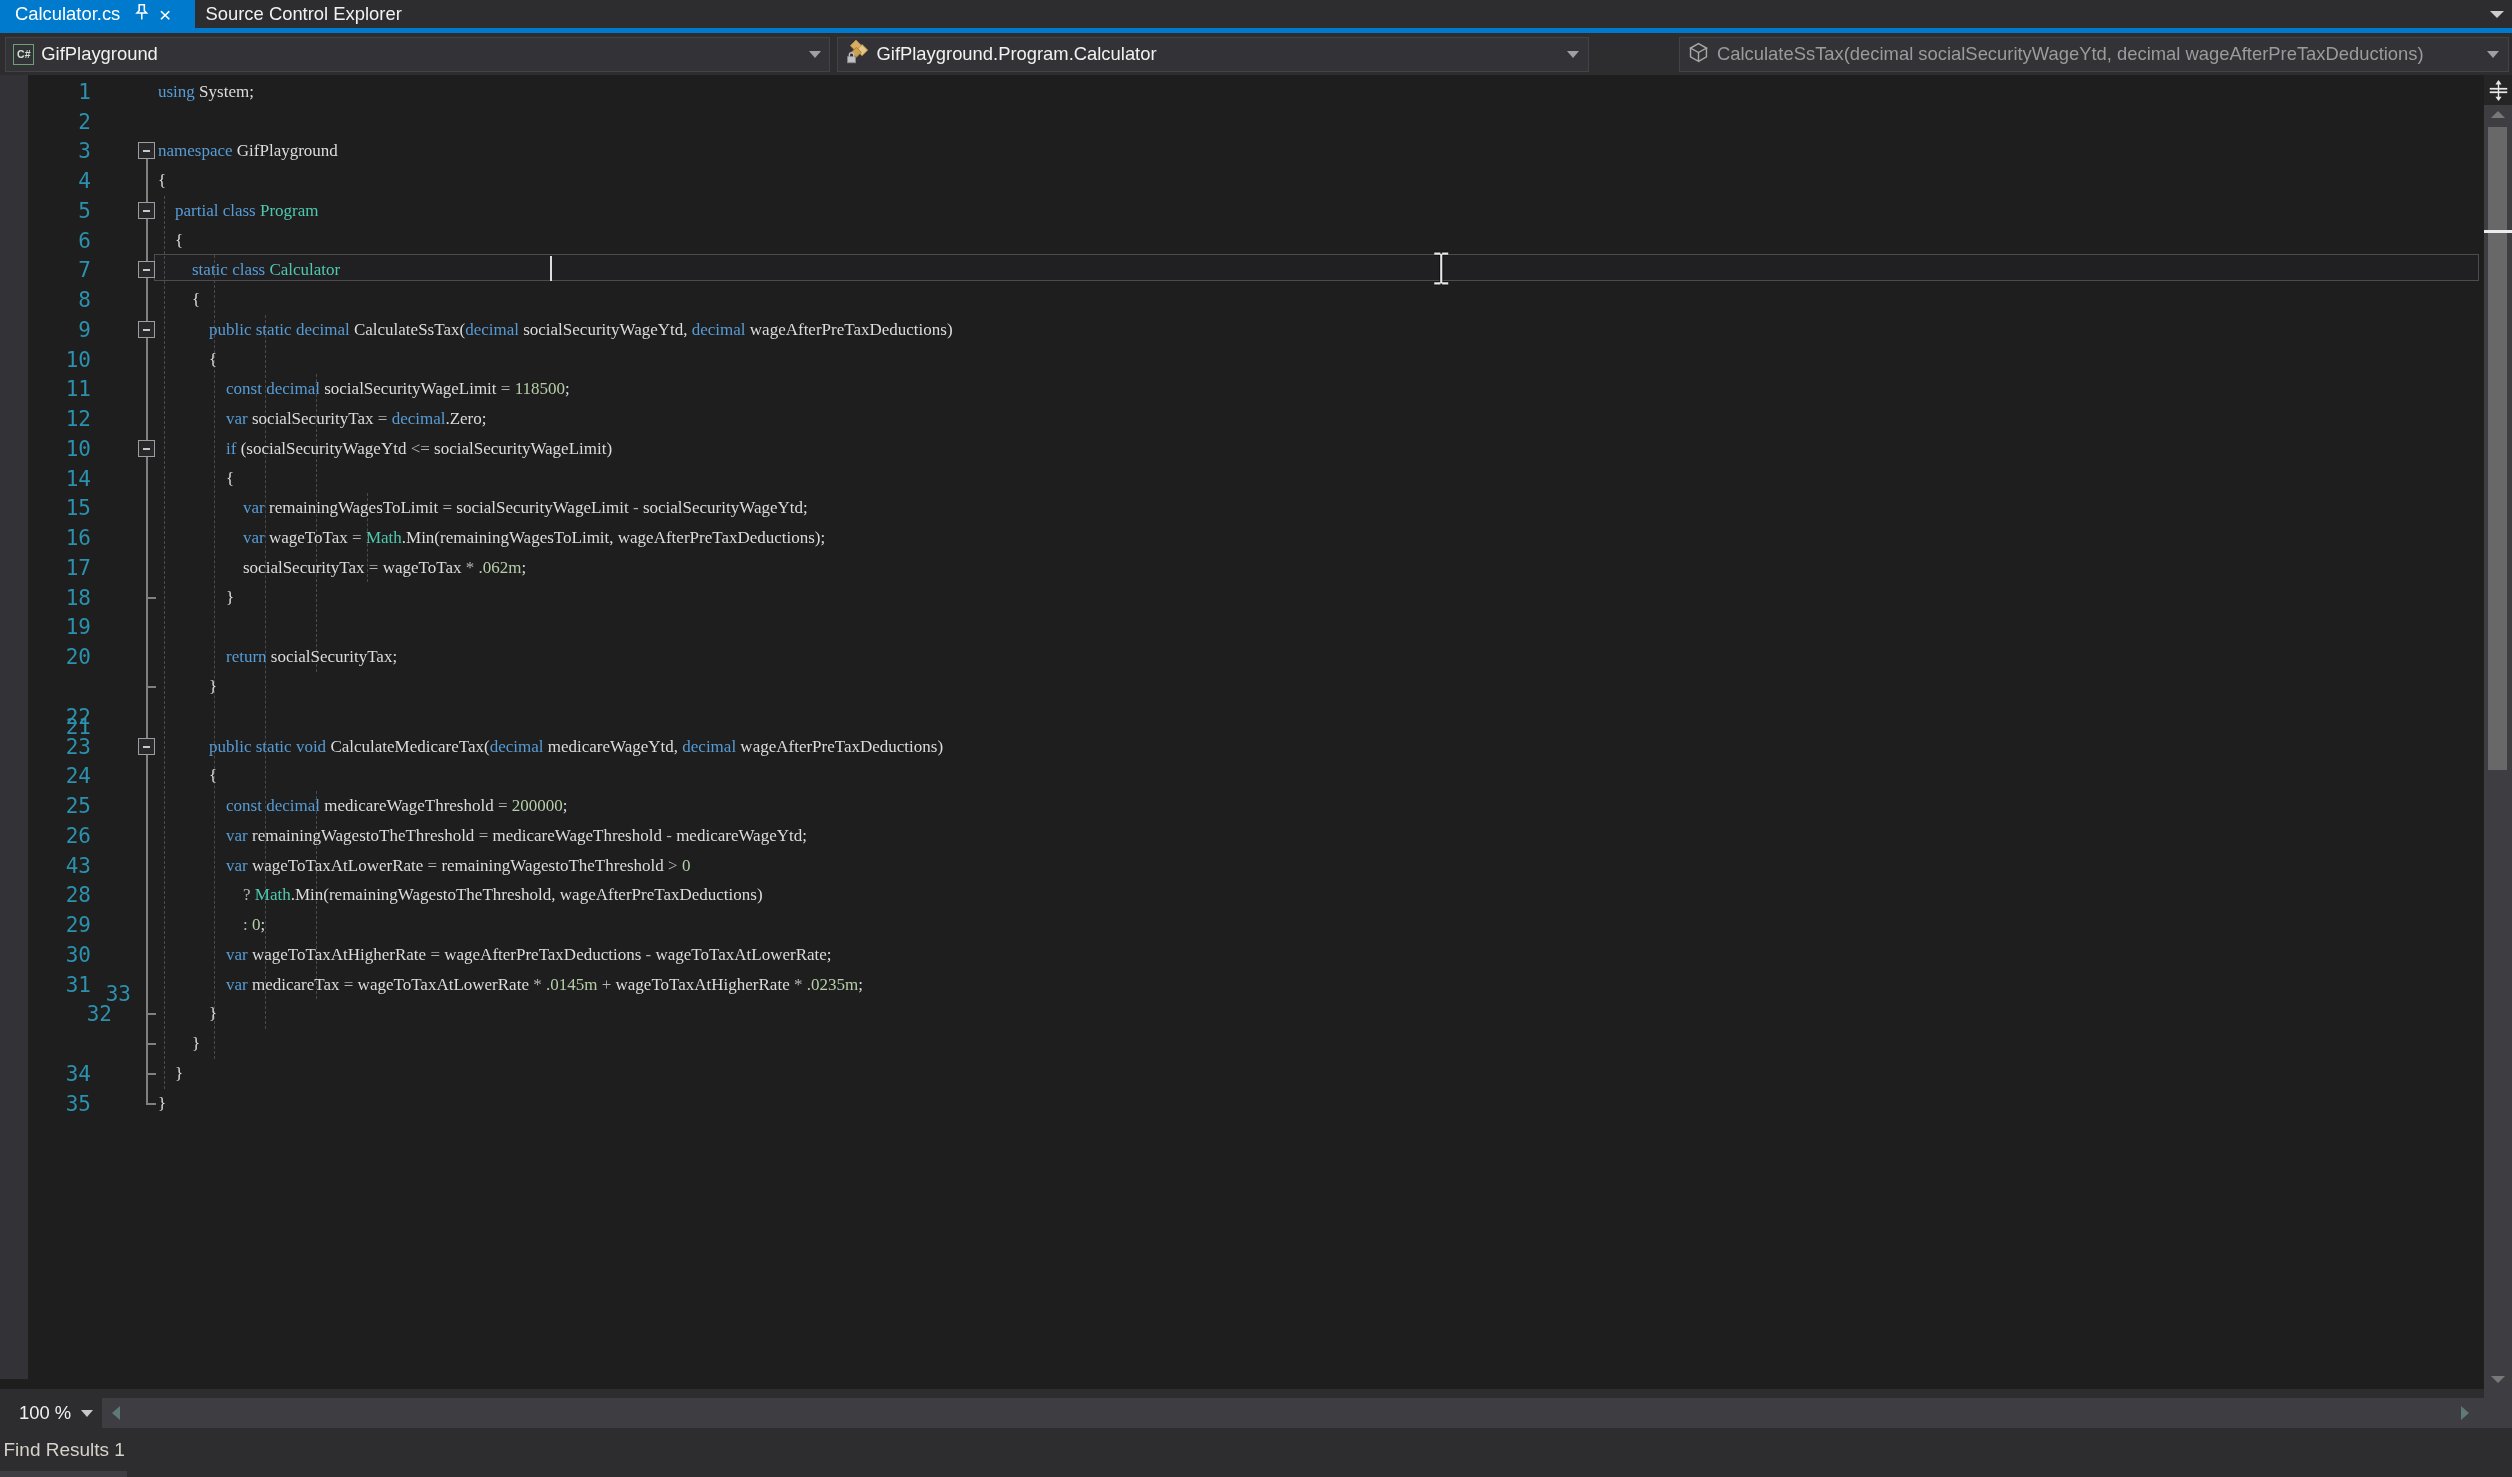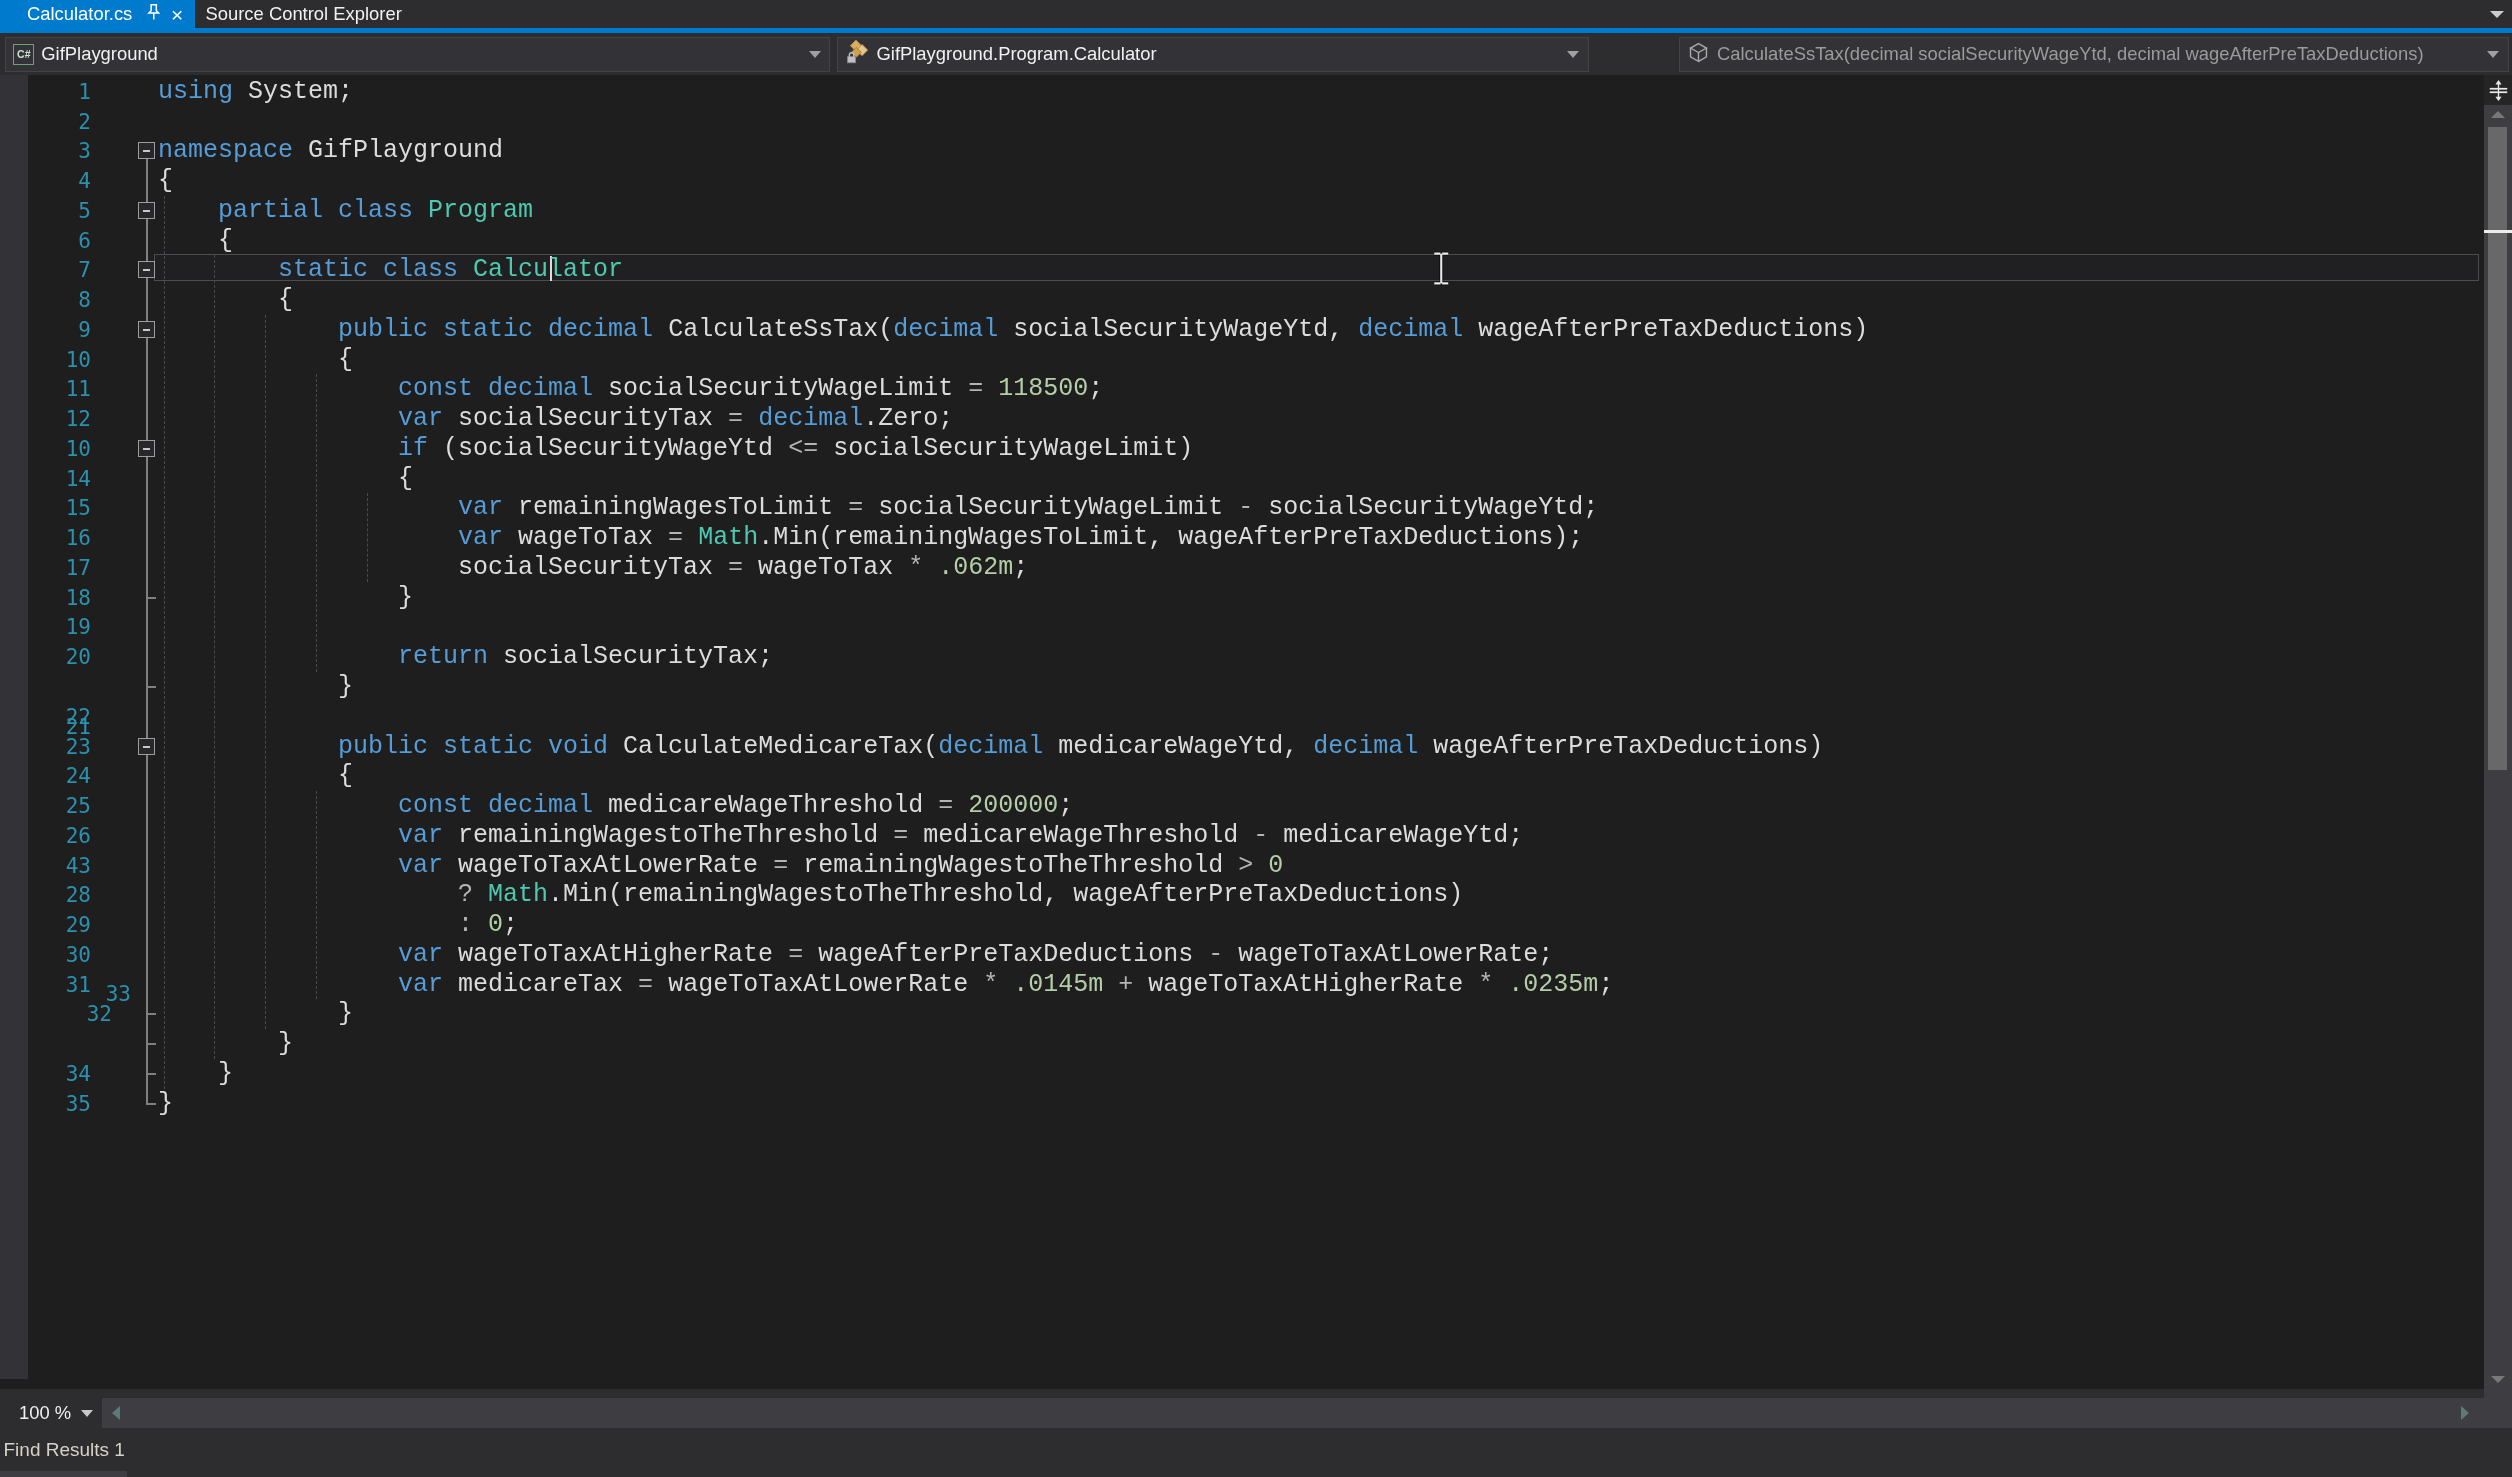--- a/index.html
+++ b/index.html
@@ -8,21 +8,21 @@
     background:#1E1E1E;
     font-family:"Liberation Sans","DejaVu Sans",sans-serif;
     -webkit-font-smoothing:antialiased;
   }
   .abs{position:absolute;}
 
   
   #tabstrip{left:0;top:0;width:2512px;height:28px;background:#2D2D30;}
   #tab-active{left:0;top:0;height:28px;width:195px;background:#007ACC;color:#FFFFFF;
     display:flex;align-items:center;padding:0;box-sizing:border-box;}
-  #tab-active .tab-label{font-size:18.4px;margin-left:27px;white-space:nowrap;}
+  #tab-active .tab-label{font-size:18.4px;margin-left:15px;white-space:nowrap;}
   #tab-inactive{left:195px;top:0;height:28px;width:229px;background:#2D2D30;color:#F1F1F1;
     display:flex;align-items:center;}
   #tab-inactive .tab-label{font-size:18.4px;margin-left:10.5px;white-space:nowrap;}
   .tab-x{font-size:21px;line-height:21px;color:#FFFFFF;margin-left:8.8px;margin-right:7px;cursor:default;}
   #tabline{left:0;top:28px;width:2512px;height:5.3px;background:#007ACC;}
   .caret-down{width:0;height:0;border-left:7px solid transparent;border-right:7px solid transparent;border-top:7.9px solid #CCCCCC;}
   #window-list-caret{left:2490px;top:10.5px;}
 
   
   #navbar{left:0;top:33px;width:2512px;height:42px;background:#2D2D30;}
@@ -38,21 +38,21 @@
   .csharp-box{width:21px;height:21px;margin-left:7px;border:1.8px solid #6F9F77;box-sizing:border-box;
     color:#CDE2CD;font-size:10.5px;font-weight:bold;display:flex;align-items:center;justify-content:center;flex:0 0 auto;}
   .dd-icon-svg{margin-left:7px;flex:0 0 auto;}
 
   
   #editor{left:0;top:75px;width:2484px;height:1314px;background:#1E1E1E;overflow:hidden;}
   #glyph-margin{position:absolute;left:0;top:0;width:28px;height:1304px;background:#333337;}
   .gutter-num{position:absolute;left:28px;width:63px;height:30px;line-height:30px;
     text-align:right;color:#2B91AF;font-family:"DejaVu Sans Mono","Liberation Mono",monospace;font-size:21px;}
   .code-line{position:absolute;left:158px;height:30px;line-height:30px;white-space:pre;
-    font-family:Liberation Mono, monospace;font-size:25px;color:#DCDCDC;}
+    font-family:Liberation Serif, serif;font-size:17px;color:#DCDCDC;}
   .tok-k{color:#569CD6;}
   .tok-t{color:#4EC9B0;}
   .tok-n{color:#B5CEA8;}
   .tok-o{color:#B4B4B4;}
   .tok-p{color:#DCDCDC;}
   #current-line-box{position:absolute;left:154px;top:179px;width:2325px;height:27px;
     background:#202023;border:1.8px solid #4B4B50;box-sizing:border-box;}
   .indent-guide{position:absolute;width:0;border-left:1.8px dashed #4A4A4E;}
   #outline-vline{position:absolute;left:146px;width:1.8px;background:#808080;}
   .outline-tick{position:absolute;left:146px;width:9.6px;height:1.8px;background:#808080;}

